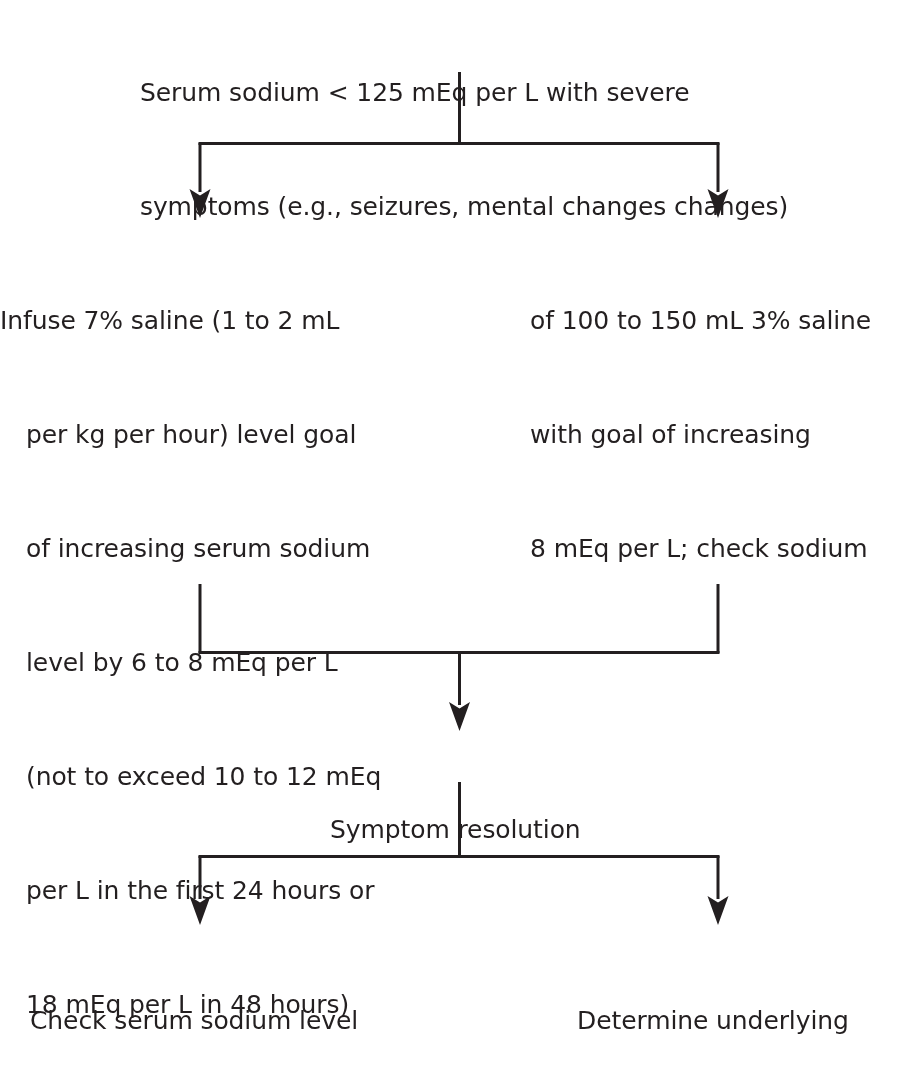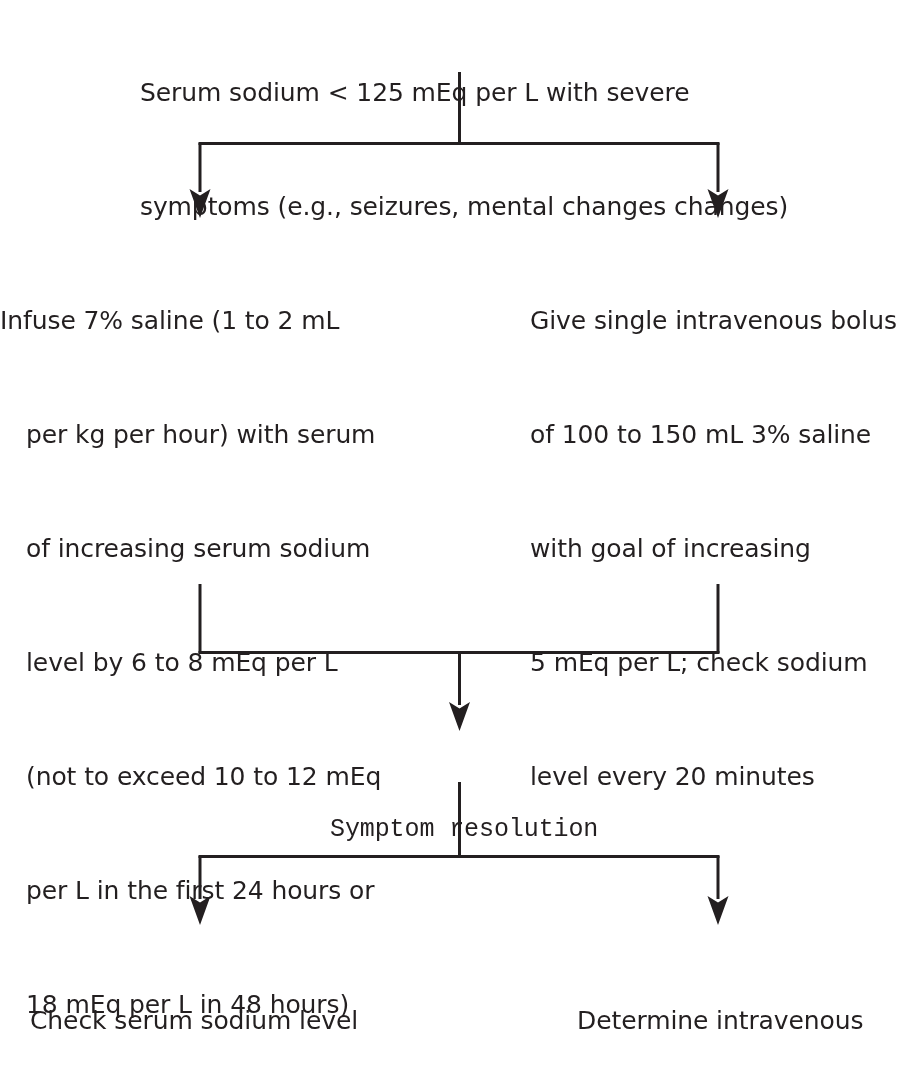--- a/index.html
+++ b/index.html
@@ -40,21 +40,21 @@
     top: 0;
     width: 903px;
     height: 1069px;
     pointer-events: none;
   }
 
   
   #node-title      { left: 140px; top: -2px;  }
   #node-left-tx    { left: 0px;   top: 226px; }
   #node-right-tx   { left: 530px; top: 226px; }
-  #node-resolution { left: 330px; top: 735px; font-family: Liberation Mono, monospace; }
+  #node-resolution { left: 330px; top: 735px; }
   #node-bl         { left: 30px;  top: 926px; }
   #node-br         { left: 577px; top: 926px; }
 </style>
 </head>
 <body>
 
 <div id="flowchart">
 
   <svg class="svg-layer" viewBox="0 0 903 1069" width="903" height="1069">
     <defs>
@@ -94,50 +94,48 @@
     <use href="#arrowhead" x="0" y="0" transform="translate(718,896)"></use>
   </svg>
 
   <div class="node" id="node-title">
     <span class="line">Serum sodium &lt; 125 mEq per L with severe</span>
     <span class="line">symptoms (e.g., seizures, mental changes changes)</span>
   </div>
 
   <div class="node hanging" id="node-left-tx">
     <span class="line">Infuse 7% saline (1 to 2 mL</span>
-    <span class="line indent">per kg per hour) with serum</span>
+    <span class="line indent">per kg per hour) level goal</span>
     <span class="line indent">of increasing serum sodium</span>
     <span class="line indent">level by 6 to 8 mEq per L</span>
     <span class="line indent">(not to exceed 10 to 12 mEq</span>
     <span class="line indent">per L in the first 24 hours or</span>
     <span class="line indent">18 mEq per L in 48 hours)</span>
     
     
     
   </div>
 
   <div class="node" id="node-right-tx">
-    <span class="line">Give single intravenous bolus</span>
     <span class="line">of 100 to 150 mL 3% saline</span>
     <span class="line">with goal of increasing</span>
-    <span class="line">5 mEq per L; check sodium</span>
-    <span class="line">level every 20 minutes</span>
+    <span class="line">8 mEq per L; check sodium</span>
     
     
   </div>
 
   <div class="node" id="node-resolution">
     <span class="line">Symptom resolution</span>
   </div>
 
   <div class="node" id="node-bl">
     <span class="line">Check serum sodium level</span>
     
     
     
   </div>
 
   <div class="node" id="node-br">
-    <span class="line">Determine intravenous</span>
+    <span class="line">Determine underlying</span>
     
   </div>
 
 </div>
 
 </body></html>

